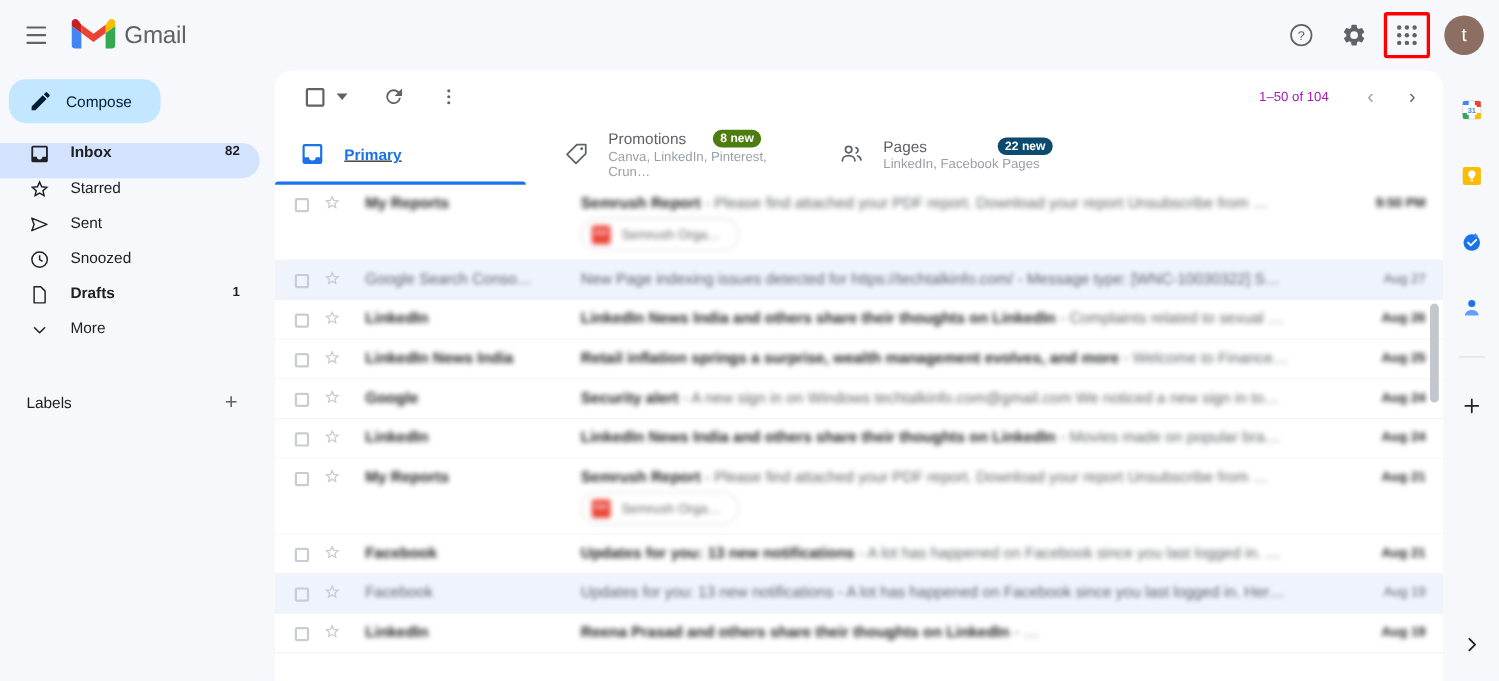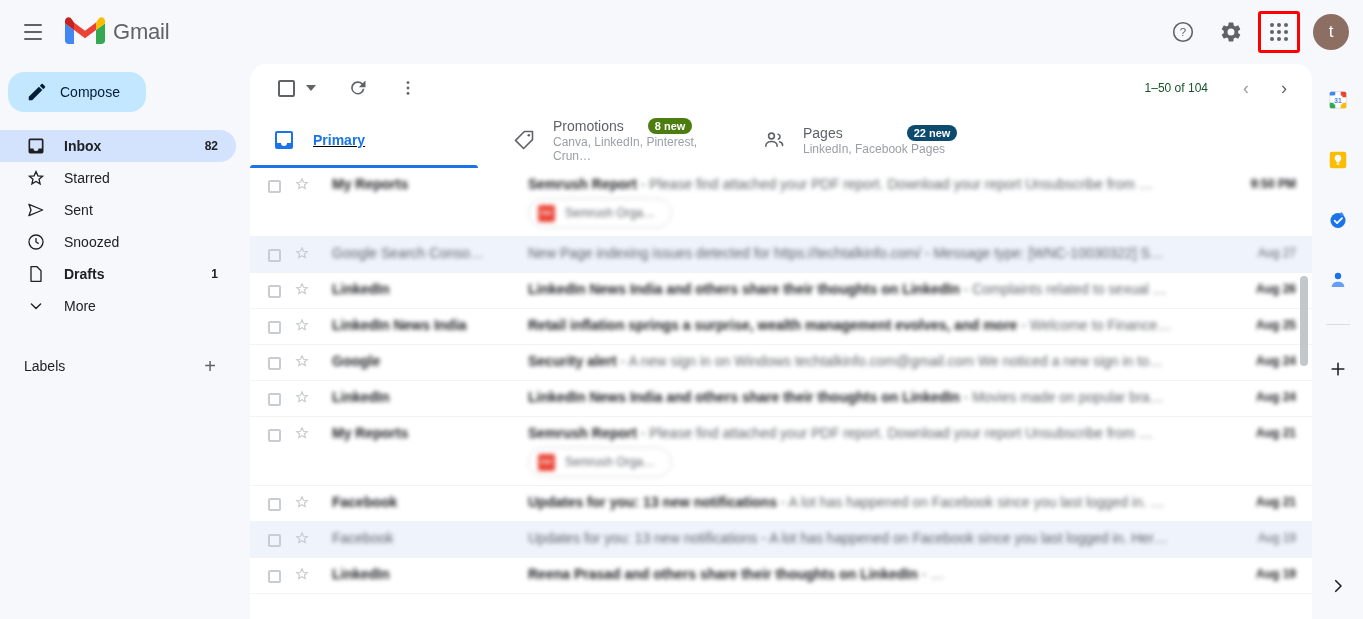--- a/index.html
+++ b/index.html
@@ -59,21 +59,21 @@
   
   .sidebar { position: absolute; top: 64px; left: 0; width: 250px; height: 555px; background: #f6f8fc; }
   .compose {
     margin: 8px 0 0 8px; width: 138px; height: 40px; border-radius: 16px;
     background: #c2e7ff; display: flex; align-items: center; gap: 12px;
     padding-left: 18px; cursor: pointer;
   }
   .compose-label { font-size: 14px; color: #001d35; }
   .nav { margin-top: 18px; }
   .nav-item {
-    height: 32px; border-radius: 0 16px 16px 0; display: flex; align-items: center;
+    height: 32px; border-radius: 0 16px 16px 0; display: flex; align-items: flex-start;
     padding-left: 26px; cursor: pointer; width: 236px; font-size: 14px; color: #202124;
   }
   .nav-item.active { background: #d3e3fd; font-weight: bold; }
   .nav-item .ico { width: 20px; height: 20px; flex: none; display: flex; align-items: center; justify-content: center; }
   .nav-item .lbl { margin-left: 18px; flex: 1; }
   .nav-item .cnt { font-size: 12px; margin-right: 18px; }
   .nav-item.bold .lbl, .nav-item.bold .cnt { font-weight: bold; }
   .labels-row {
     margin-top: 28px; height: 32px; display: flex; align-items: center;
     padding-left: 24px; width: 236px; font-size: 14px; color: #202124;
@@ -83,21 +83,21 @@
   
   .main {
     position: absolute; top: 64px; left: 250px; width: 1062px; height: 555px;
     background: #fff; border-radius: 16px 16px 0 0; overflow: hidden;
   }
   .list-toolbar { height: 48px; display: flex; align-items: center; padding: 0 10px 0 18px; }
   .tb-btn { width: 36px; height: 36px; border-radius: 50%; display: flex; align-items: center; justify-content: center; cursor: pointer; }
   .cb-square { width: 17px; height: 17px; border: 2px solid #5f6368; border-radius: 2px; }
   .caret-down { width: 0; height: 0; border-left: 5px solid transparent; border-right: 5px solid transparent; border-top: 6px solid #5f6368; cursor: pointer; margin-left: 2px; }
   .pager { margin-left: auto; display: flex; align-items: center; gap: 2px; }
-  .pager-text { font-size: 12px; color: #14532d; margin-right: 18px; margin-left: 10px; }
+  .pager-text { font-size: 12px; color: #a21caf; margin-right: 18px; margin-left: 10px; }
   .chev { font-size: 18px; color: #9aa0a6; }
 
   
   .tabs { display: flex; height: 56px; }
   .tab {
     display: flex; align-items: center; gap: 17px; padding: 0 10px 0 22px;
     cursor: pointer; position: relative; height: 56px;
   }
   .tab.primary { width: 240px; text-decoration: underline; }
   .tab.promotions { width: 250px; }

